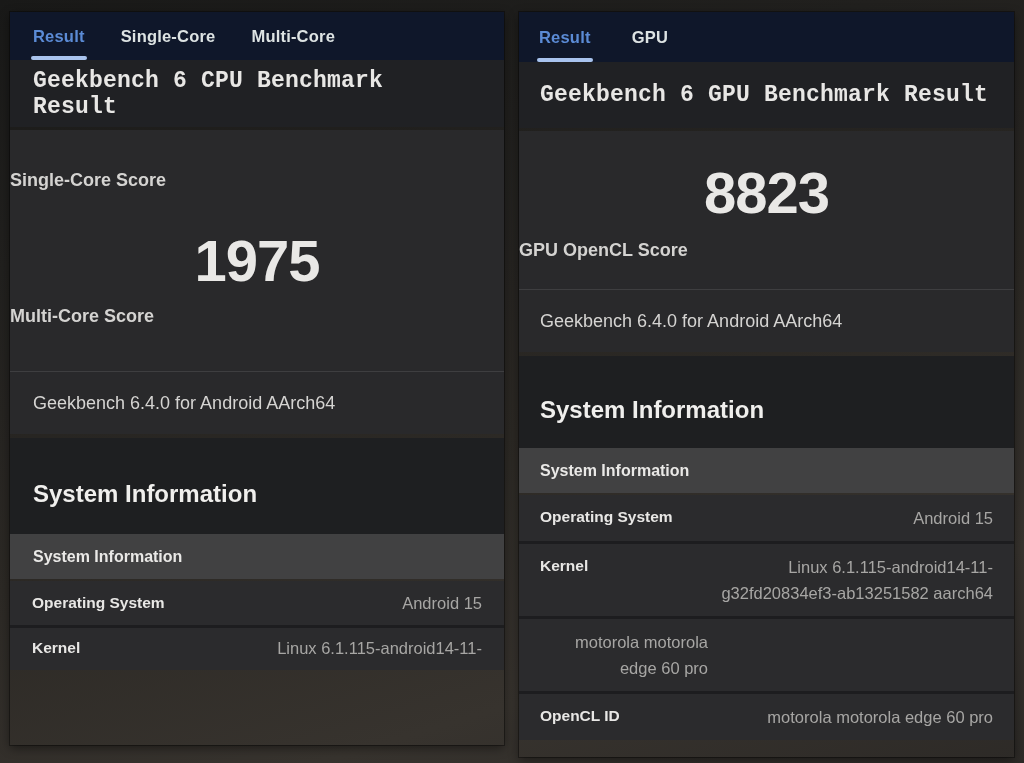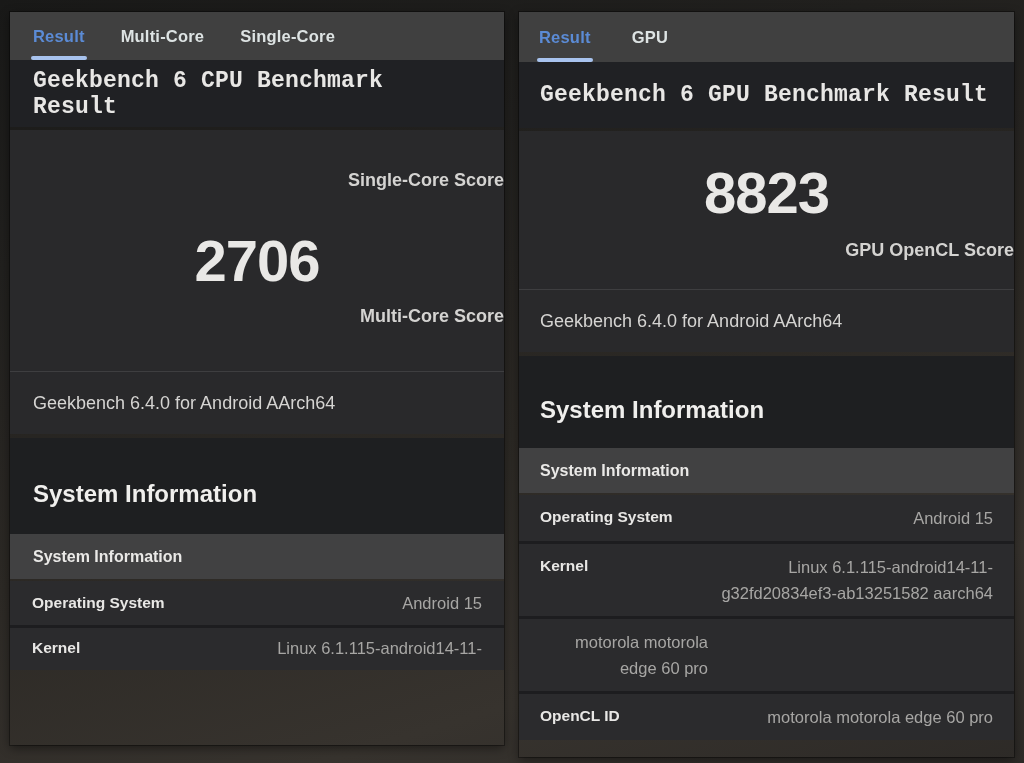--- a/index.html
+++ b/index.html
@@ -12,21 +12,21 @@
   .card {
     position:absolute; top:12px; overflow:hidden;
     box-shadow:0 0 0 1px rgba(0,0,0,.35), 0 3px 10px rgba(0,0,0,.45);
     display:flex; flex-direction:column;
   }
   .card-left  { left:10px;  width:494px; height:733px; }
   .card-right { left:519px; width:495px; height:745px; }
 
   
   .tabbar {
-    background:#404040; height:48px; flex:none;
+    background:#0f172a; height:48px; flex:none;
     display:flex; align-items:stretch; padding-left:23px; gap:36px;
   }
   .card-right .tabbar { height:50px; padding-left:20px; gap:41px; }
   .tab {
     position:relative; display:flex; align-items:center;
     font-size:16.5px; font-weight:bold; color:#dde3e3; letter-spacing:.2px; cursor:pointer;
   }
   .tab.active { color:#5b8bd5; }
   .tab .underline {
     position:absolute; left:-2px; right:-2px; bottom:0; height:4px;
@@ -43,21 +43,21 @@
 
   
   .score-section { background:#29292b; margin-top:3px; padding-top:25px; flex:none; }
   .card-right .score-section { padding-top:32px; }
   .score-value {
     text-align:center; font-size:58px; font-weight:bold; color:#e9e8e6;
     line-height:60px; letter-spacing:-1px;
   }
   .score-value.second { margin-top:40px; }
   .score-label {
-    text-align:right; margin-top:14px; font-size:18px; font-weight:bold;
+    text-align:left; margin-top:14px; font-size:18px; font-weight:bold;
     color:#d4d3d1; line-height:22px;
   }
   .card-right .score-label { margin-top:16px; }
   .hairline { height:1px; background:#3e3e40; margin-top:44px; }
   .card-right .hairline { margin-top:28px; }
   .build-info { padding:20px 23px; font-size:18px; color:#d5d4d2; line-height:22px; }
   .card-right .build-info { padding:20px 21px; }
 
   
   .sysinfo-title {
@@ -86,32 +86,32 @@
 </head>
 <body>
 
 <div class="card card-left">
   <div class="tabbar">
     <div class="tab active">
       <span>Result</span>
       <span class="underline"></span>
     </div>
     <div class="tab">
-      <span>Multi-Core</span>
+      <span>Single-Core</span>
     </div>
     <div class="tab">
-      <span>Single-Core</span>
+      <span>Multi-Core</span>
     </div>
   </div>
 
   <div class="card-title">Geekbench 6 CPU Benchmark Result</div>
 
   <div class="score-section">
     <div class="score-label">Single-Core Score</div>
-    <div class="score-value second">2706</div>
+    <div class="score-value second">1975</div>
     <div class="score-label">Multi-Core Score</div>
     <div class="hairline"></div>
     <div class="build-info">Geekbench 6.4.0 for Android AArch64</div>
   </div>
 
   <div class="sysinfo-title">System Information</div>
   <div class="subheader">System Information</div>
 
   <div class="rows">
     <div class="row">

